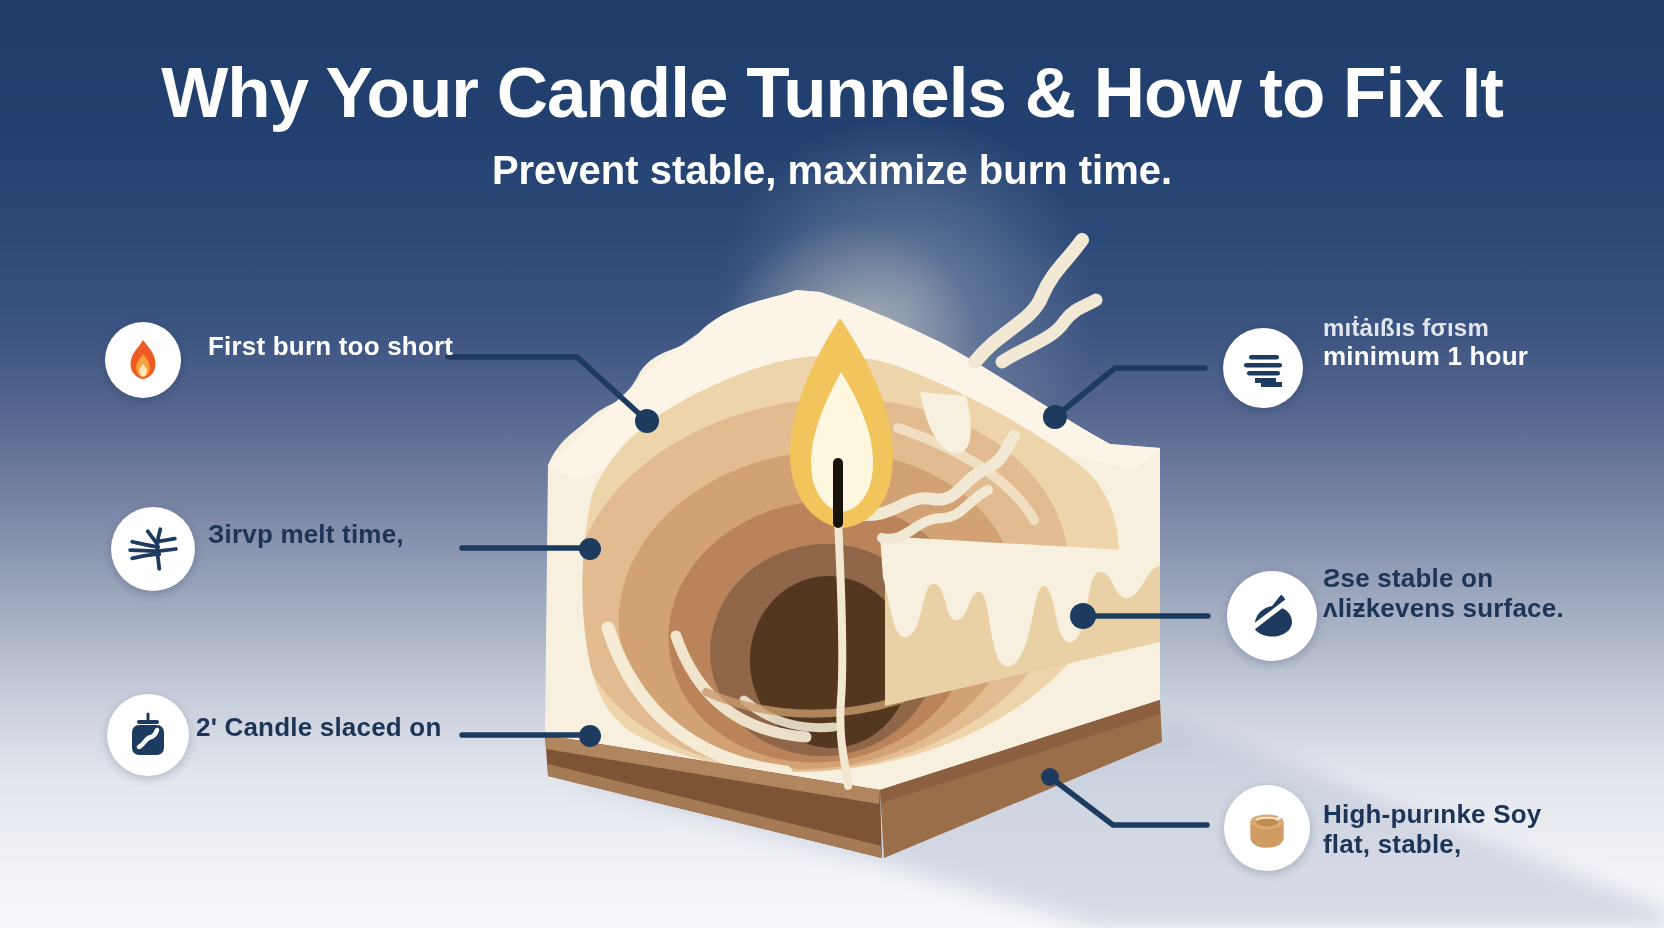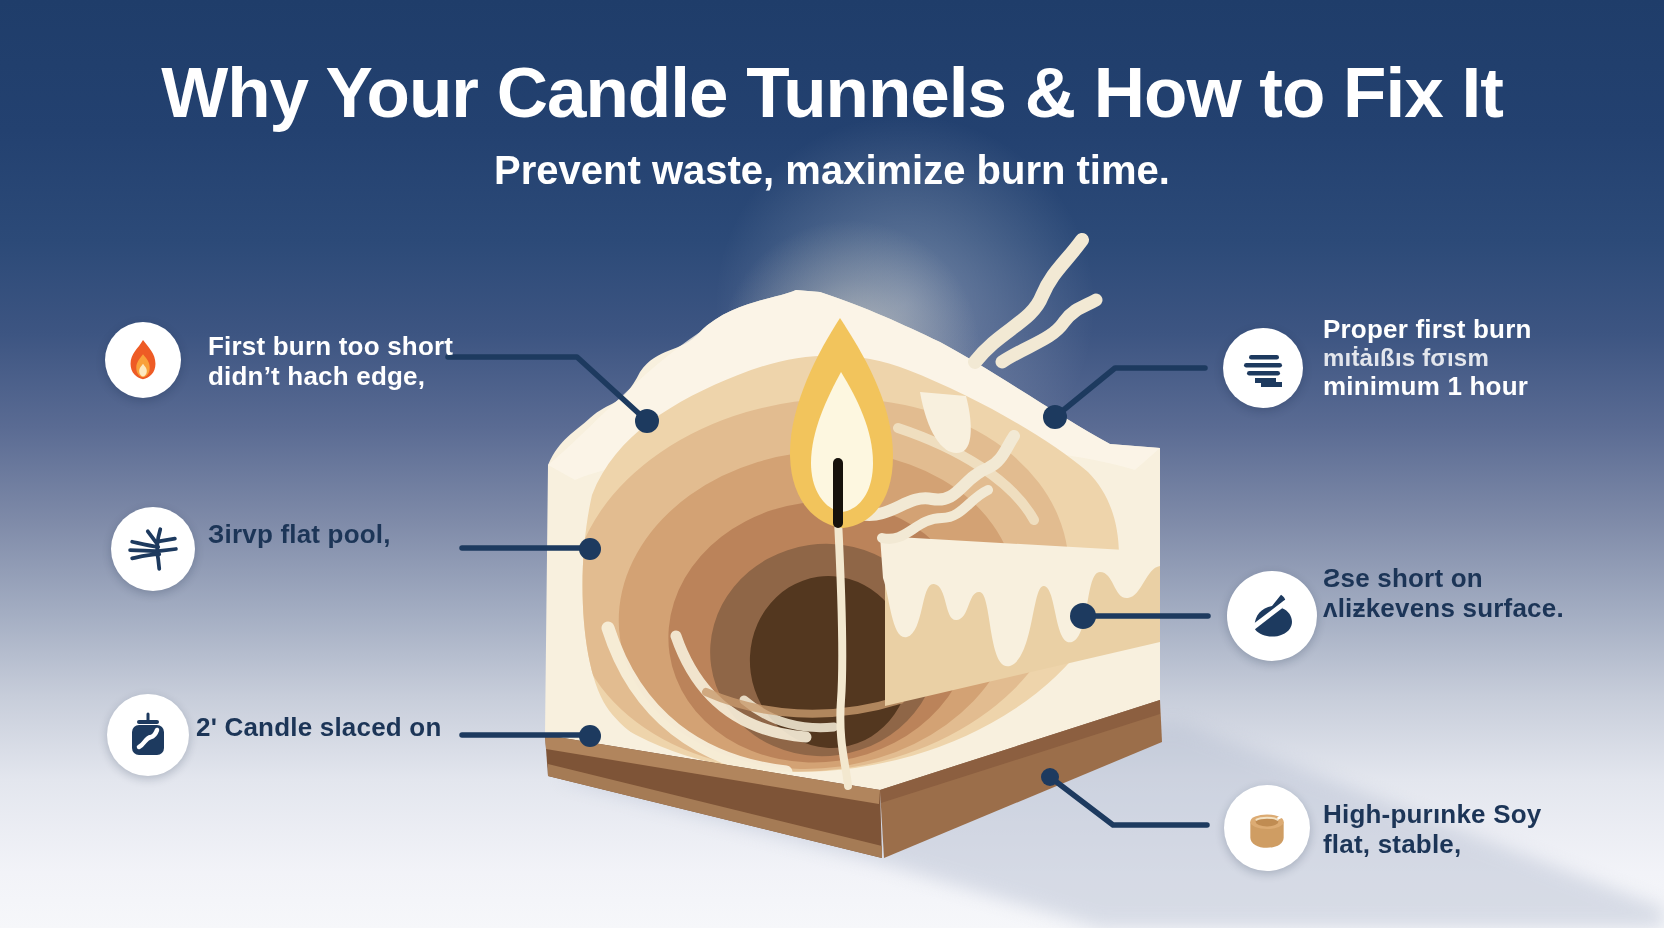--- a/index.html
+++ b/index.html
@@ -134,47 +134,46 @@
       <circle cx="647" cy="421" r="12"></circle>
       <circle cx="590" cy="549" r="11"></circle>
       <circle cx="590" cy="736" r="11"></circle>
       <circle cx="1055" cy="417" r="12"></circle>
       <circle cx="1083" cy="616" r="13"></circle>
       <circle cx="1050" cy="777" r="9"></circle>
     </g>
   </svg>
 
   <div class="hero title">Why Your Candle Tunnels &amp; How to Fix It</div>
-  <div class="hero subtitle">Prevent waste, maximize burn time.</div>
+  <div class="hero subtitle">Prevent stable, maximize burn time.</div>
 
   <div class="badge" id="b-l1">
     <svg width="46" height="46" viewBox="0 0 48 48">
       <path d="M24,3 C30,11 37,17 37,28 C37,37 31,43 24,44 C17,43 11,37 11,28 C11,17 19,12 24,3 Z" fill="#ee5b25"></path>
       <path d="M24,18 C28,23 31,26 31,32 C31,38 28,41 24,42 C20,41 17,38 17,32 C17,26 21,22 24,18 Z" fill="#f9a13a"></path>
       <path d="M24,28 C26,31 28,32.5 28,35.5 C28,39 26,40.8 24,41.2 C22,40.8 20,39 20,35.5 C20,32.5 22,31 24,28 Z" fill="#fde9c0"></path>
     </svg>
   </div>
   <div class="ctext" id="t-l1">
     <div>First burn too short</div>
-    <div>didn’t hach edge,</div>
   </div>
 
   <div class="badge" id="b-l2">
     <svg width="50" height="50" viewBox="0 0 48 48" fill="none" stroke="#1d3a5f" stroke-width="3.6" stroke-linecap="round">
       <path d="M31,5 C28,15 27,25 29,34 L30,43"></path>
       <path d="M19,7 L28,19"></path>
       <path d="M28,17 L45,14"></path>
       <path d="M29,26 L46,24"></path>
       <path d="M4,17 C13,19 21,21 29,22"></path>
       <path d="M2,25 C12,25 20,26 29,26"></path>
       <path d="M4,33 C13,31 21,29 30,29"></path>
     </svg>
   </div>
   <div class="ctext" id="t-l2">
-    <div>Зirvp flat pool,</div>
+    <div>Зirvp melt time,</div>
   </div>
 
   <div class="badge" id="b-l3">
     <svg width="48" height="48" viewBox="0 0 48 48">
       <path d="M24,3 L24,11" stroke="#1d3a5f" stroke-width="3" stroke-linecap="round" fill="none"></path>
       <path d="M15,11 L33,11" stroke="#1d3a5f" stroke-width="4" stroke-linecap="round" fill="none"></path>
       <rect x="8" y="14" width="32" height="30" rx="7" fill="#1d3a5f"></rect>
       <path d="M15,36 C21,33 21,27 27,26 C31,25 32,22 33,19" stroke="#ffffff" stroke-width="4.5" stroke-linecap="round" fill="none"></path>
     </svg>
   </div>
@@ -184,33 +183,32 @@
 
   <div class="badge" id="b-r1">
     <svg width="48" height="48" viewBox="0 0 48 48" fill="#1d3a5f">
       <rect x="10" y="11" width="30" height="4.6" rx="2.3"></rect>
       <rect x="5" y="19" width="38" height="4.6" rx="2.3"></rect>
       <rect x="8" y="27" width="33" height="4.6" rx="2.3"></rect>
       <path d="M16,34 L37,34 L37,38 L43,38 L43,43 L22,43 L22,39 L16,39 Z"></path>
     </svg>
   </div>
   <div class="ctext" id="t-r1">
-    <div>Proper first burn</div>
     <div class="sub">mıṫȧıßıs fσısm</div>
     <div class="last">minimum 1 hour</div>
   </div>
 
   <div class="badge" id="b-r2">
     <svg width="54" height="54" viewBox="0 0 48 48">
       <path d="M9,36 C7,26 13,17 24,15 L32,5 C37,8 37,13 33,17 C41,20 44,29 40,35 C34,44 16,45 9,36 Z" fill="#1d3a5f"></path>
       <path d="M6,35 L36,12" stroke="#ffffff" stroke-width="4.5" stroke-linecap="round" fill="none"></path>
     </svg>
   </div>
   <div class="ctext" id="t-r2">
-    <div>Ƨse short on</div>
+    <div>Ƨse stable on</div>
     <div>ʌliƶkevens surface.</div>
   </div>
 
   <div class="badge" id="b-r3">
     <svg width="50" height="50" viewBox="0 0 48 48">
       <path d="M8,18 L8,33 C8,39 15,43 24,43 C33,43 40,39 40,33 L40,18 Z" fill="#cf9d63"></path>
       <ellipse cx="24" cy="18" rx="16" ry="7" fill="#dcab73"></ellipse>
       <ellipse cx="24" cy="18" rx="11" ry="4.5" fill="#c08c52"></ellipse>
       <path d="M14,16 C18,13.5 30,13.5 34,16" stroke="#f3e2c4" stroke-width="2" fill="none" stroke-linecap="round"></path>
       <path d="M35,14.5 L39,12.5" stroke="#ffffff" stroke-width="2.4" stroke-linecap="round"></path>

